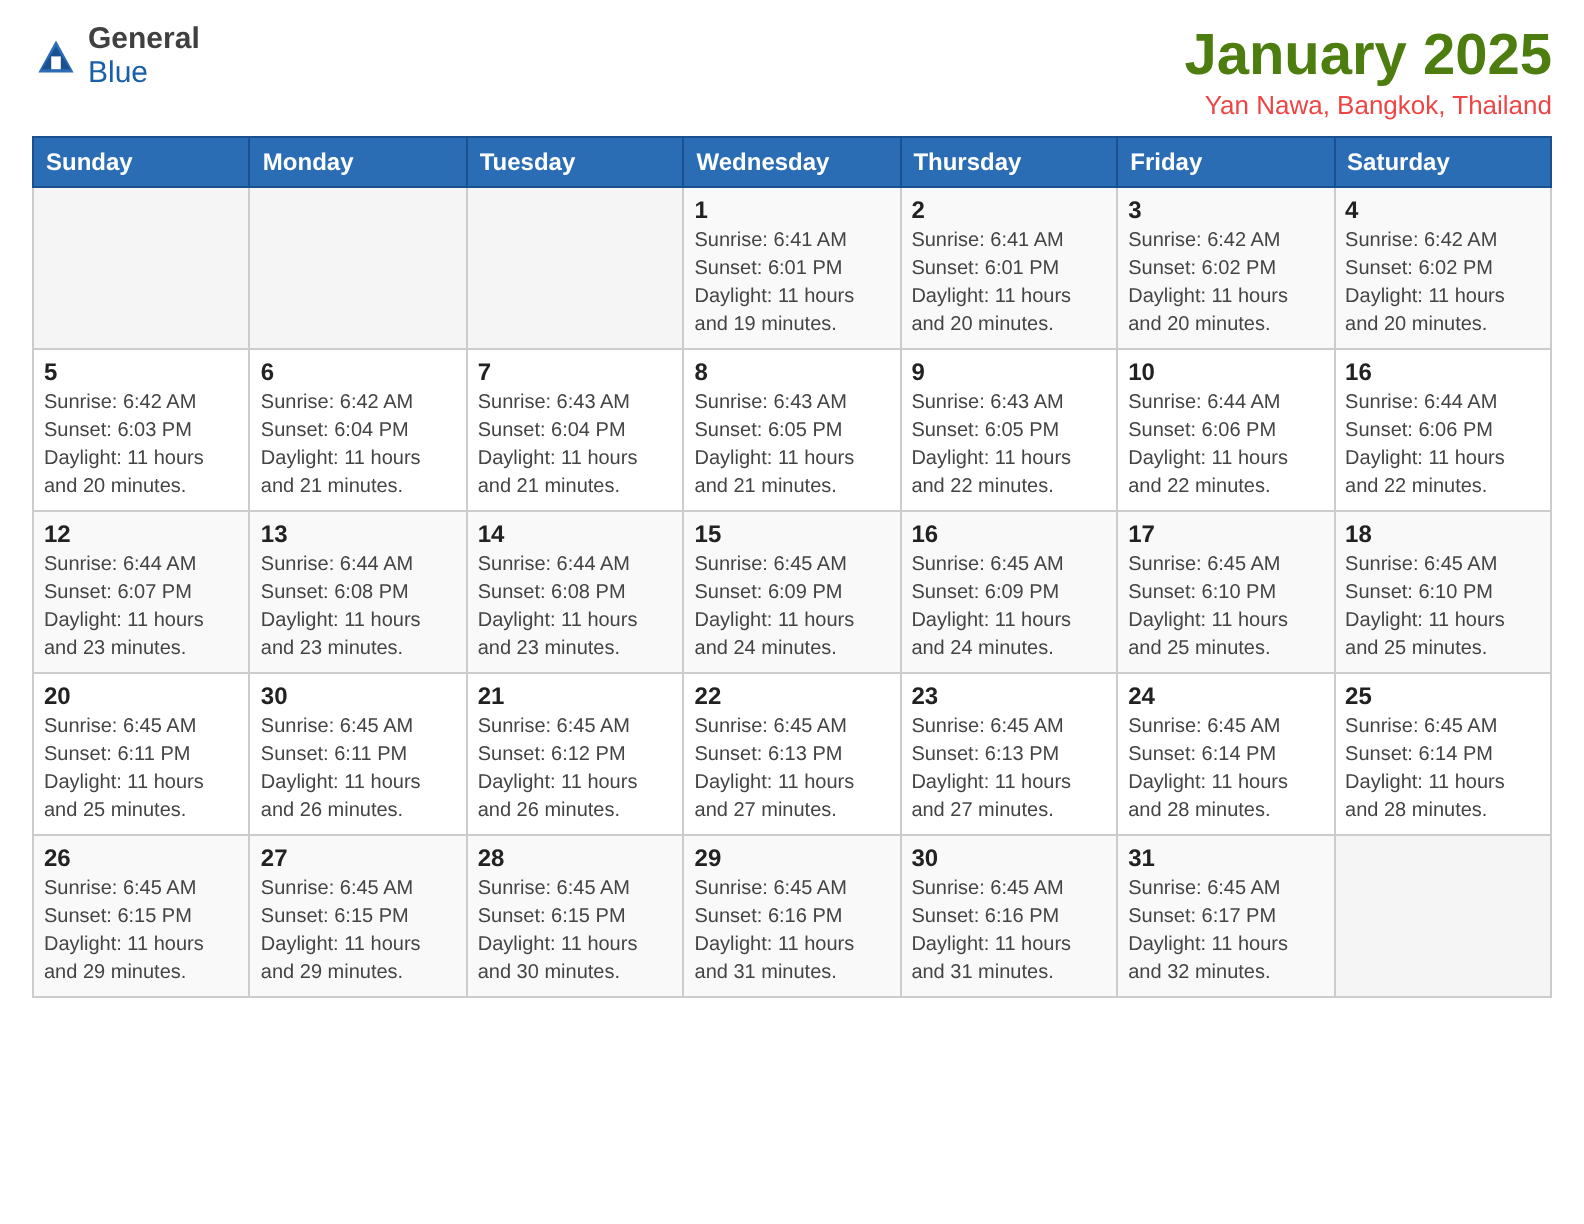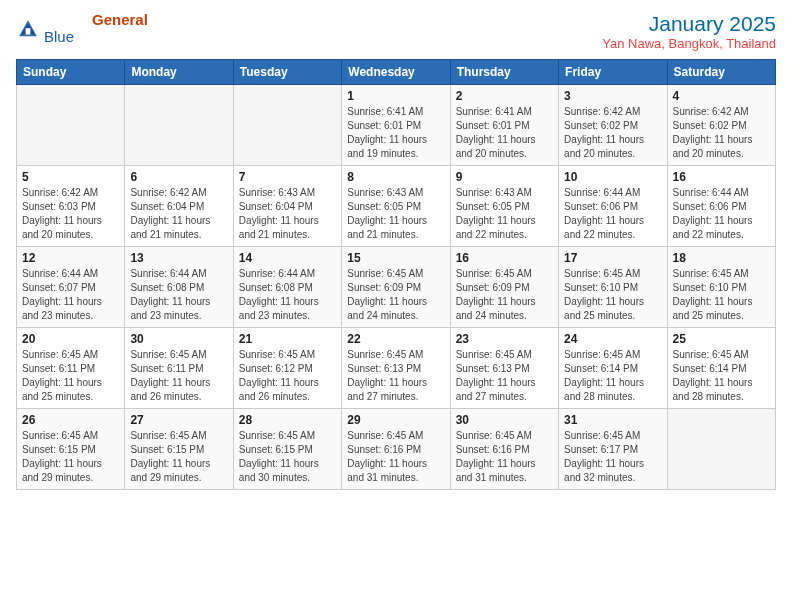--- a/index.html
+++ b/index.html
@@ -28,39 +28,38 @@
       gap: 4px;
     }
     .logo-text {
       display: flex;
       flex-direction: column;
       line-height: 1.1;
     }
     .logo-general {
       font-size: 15px;
       font-weight: bold;
-      color: #c2410c;
-      margin-left: 48px;
+      color: #404040;
     }
     .logo-blue {
       font-size: 15px;
       font-weight: normal;
       color: #1a5fa8;
     }
     .logo-icon {
       width: 24px;
       height: 24px;
     }
     .title-block {
       text-align: right;
     }
     .title-month {
-      font-size: 21px;
-      font-weight: normal;
-      color: #0369a1;
+      font-size: 29px;
+      font-weight: bold;
+      color: #4d7c0f;
     }
     .title-location {
       font-size: 13px;
       color: #ef4444;
     }
     .calendar {
       width: 100%;
       border-collapse: collapse;
       border: 1px solid #ccc;
     }

